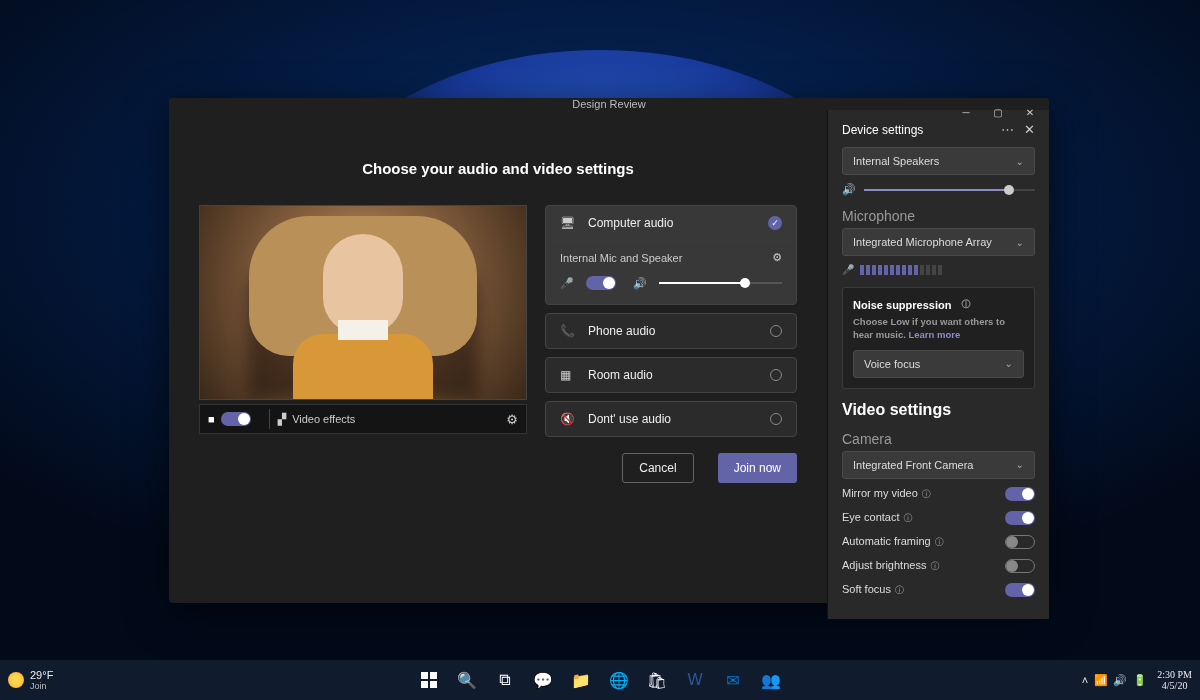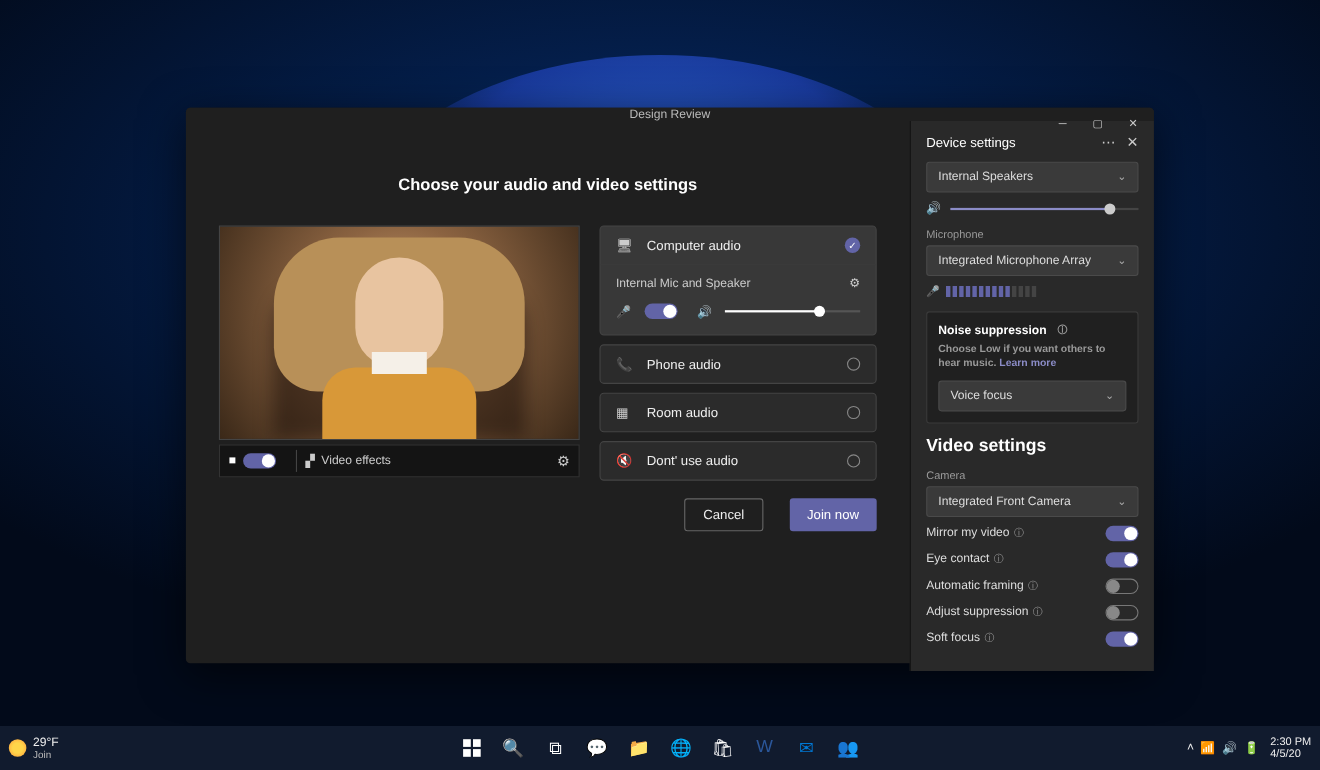--- a/index.html
+++ b/index.html
@@ -100,21 +100,21 @@
 
 .sp-head { display:flex; align-items:center; justify-content:space-between; margin-bottom:10px;}
 .sp-title { font-size:12px; font-weight:400;}
 .sp-actions{ display:flex; gap:10px; color:#ccc; font-size:13px;}
 .dropdown { background:#3a3a3a; border:1px solid #4a4a4a; height:28px; display:flex; align-items:center; padding:0 10px; border-radius:3px; font-size:11px; color:#ddd; justify-content:space-between; margin-bottom:8px;}
 .chev{ font-size:10px; color:#aaa;}
 .vol-line{ display:flex; align-items:center; gap:8px; margin-bottom:10px;}
 .vol-line .track{ flex:1; height:2px; background:#444; position:relative;}
 .vol-line .fill{ position:absolute; left:0; top:0; height:100%; width:85%; background:#8b8cc7;}
 .vol-line .thumb{ position:absolute; top:-4px; left:85%; width:10px; height:10px; background:#ccc; border-radius:50%; transform:translateX(-50%);}
-.sp-label{ font-size:10px; color:#999; margin-bottom:4px;margin-top:12px;}
+.sp-label{ font-size:14px; color:#999; margin-bottom:4px;margin-top:12px;}
 .mic-bars{ display:flex; gap:2px; align-items:center; margin-bottom:12px;}
 .mic-bars .ic{ font-size:10px; margin-right:4px;}
 .mic-bars .bar{ width:4px; height:10px; background:#6264a7;}
 .mic-bars .bar.dim{ background:#444;}
 .noise-box{ background:#202020; border:1px solid #3a3a3a; padding:10px; border-radius:3px; margin-bottom:12px;}
 .nb-title{ font-size:11px; font-weight:600; display:flex; align-items:center; gap:6px;}
 .nb-desc{ font-size:9.5px; color:#999; margin:4px 0 8px; line-height:1.4;font-weight:bold;}
 .nb-desc a{ color:#8b8cc7; text-decoration:none;}
 .sp-section-title{ font-size:16px; font-weight:600; margin:6px 0 8px;}
 .toggle-row{ display:flex; align-items:center; justify-content:space-between; font-size:11px; color:#ddd; margin-bottom:10px;}
@@ -306,21 +306,21 @@
             <div class="k"></div>
           </div>
       </div>
       <div class="toggle-row">
         <span><span>Automatic framing</span><span class="info-ic">ⓘ</span></span>
         <div class="sw off">
             <div class="k"></div>
           </div>
       </div>
       <div class="toggle-row">
-        <span><span>Adjust suppression</span><span class="info-ic">ⓘ</span></span>
+        <span><span>Adjust brightness</span><span class="info-ic">ⓘ</span></span>
         <div class="sw off">
             <div class="k"></div>
           </div>
       </div>
       <div class="toggle-row">
         <span><span>Soft focus</span><span class="info-ic">ⓘ</span></span>
         <div class="sw on">
             <div class="k"></div>
           </div>
       </div>
@@ -355,18 +355,18 @@
     <div class="tb-item" style="color:#0078d4;">✉</div>
     <div class="tb-item" style="color:#6264a7;">👥</div>
   </div>
   <div class="tb-right">
     <div class="tray">
         <span>˄</span>
         <span>📶</span>
         <span>🔊</span>
         <span>🔋</span>
       </div>
-    <div style="text-align:left;">
+    <div style="text-align:center;font-family:Liberation Serif, serif;">
       <div>2:30 PM</div>
       <div>4/5/20</div>
     </div>
   </div>
 </div>
 
 </body></html>

